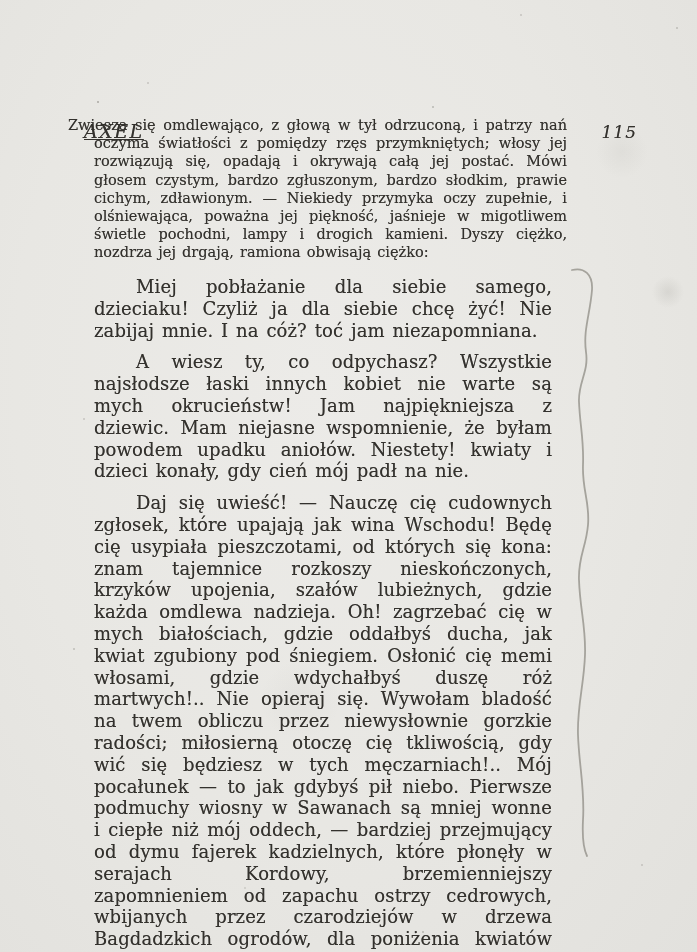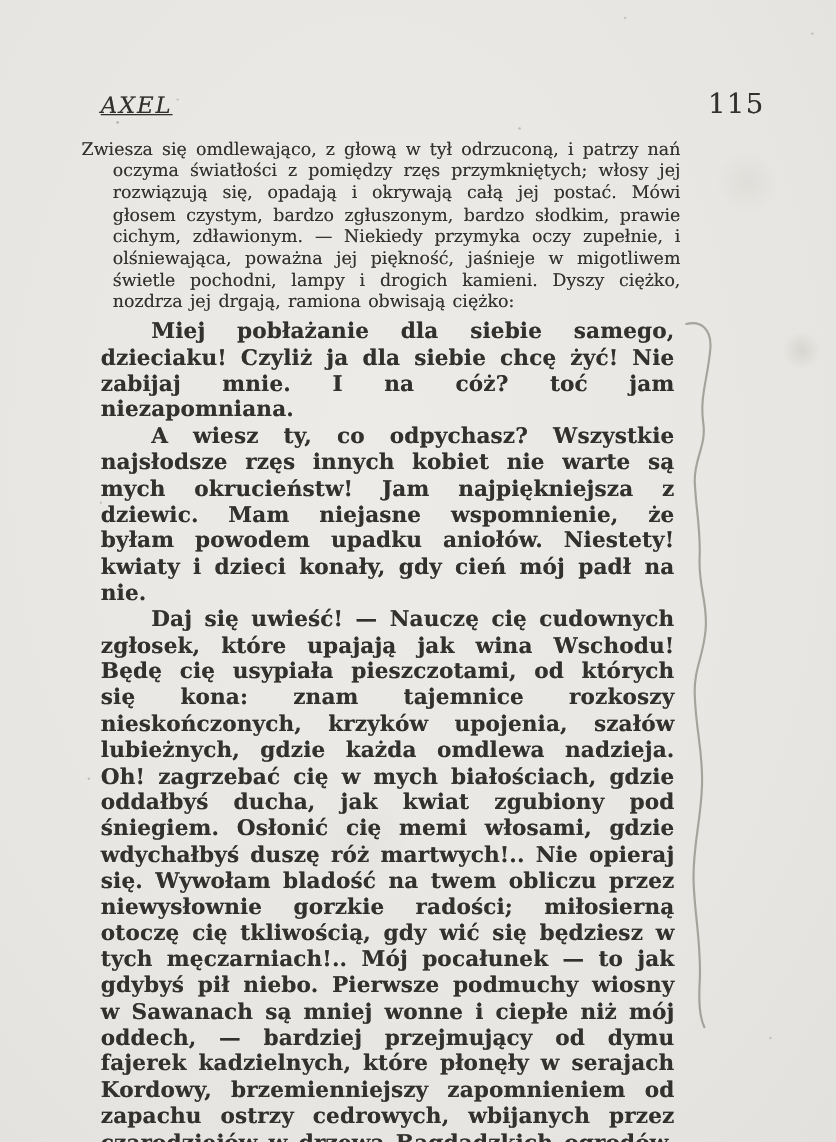--- a/index.html
+++ b/index.html
@@ -35,36 +35,36 @@
   }
   .ink { color: #33312d; text-shadow: 0 0 .5px rgba(51,49,45,.55); }
   .running-head {
     position: absolute; top: 74px; left: 84px; right: 60px;
     display: flex; justify-content: space-between; align-items: baseline;
   }
   .head-title {
     font-style: italic; font-size: 19px; letter-spacing: 1.5px; text-decoration: underline;
   }
   .head-page {
-    font-size: 23px; letter-spacing: 1px;
+    font-style: italic; font-size: 17px; letter-spacing: 1px; margin-top: 48px;
   }
   .stage-direction {
     position: absolute; top: 116px; left: 68px; width: 473px;
     font-size: 14.5px; line-height: 18.2px;
     text-align: justify;
     padding-left: 26px; text-indent: -26px; 
     word-spacing: 1.5px;
   }
   .dialogue {
     position: absolute; top: 266px; left: 84px; width: 478px;
     font-size: 18px; line-height: 21.8px;
     text-align: justify;
     word-spacing: 2px; letter-spacing: .1px;
   }
-  .dialogue p { margin: 0; text-indent: 42px; font-weight: bold; }
+  .dialogue p { margin: 10px; text-indent: 42px; }
   .margin-mark-svg {
     position: absolute; left: 0; top: 0;
     pointer-events: none;
   }
 </style>
 </head>
 <body>
 
 <div class="paper">
 
@@ -72,21 +72,21 @@
 
   <div class="running-head ink">
     <span class="head-title">AXEL</span>
     <span class="head-page">115</span>
   </div>
 
   <div class="stage-direction ink">Zwiesza się omdlewająco, z głową w tył odrzuconą, i patrzy nań oczyma światłości z pomiędzy rzęs przymkniętych; włosy jej rozwiązują się, opadają i okrywają całą jej postać. Mówi głosem czystym, bardzo zgłuszonym, bardzo słodkim, prawie cichym, zdławionym. — Niekiedy przymyka oczy zupełnie, i olśniewająca, poważna jej piękność, jaśnieje w migotliwem świetle pochodni, lampy i drogich kamieni. Dyszy ciężko, nozdrza jej drgają, ramiona obwisają ciężko:</div>
 
   <div class="dialogue ink">
     <p>Miej pobłażanie dla siebie samego, dzieciaku! Czyliż ja dla siebie chcę żyć! Nie zabijaj mnie. I na cóż? toć jam niezapomniana.</p>
-    <p>A wiesz ty, co odpychasz? Wszystkie najsłodsze rzęs innych kobiet nie warte są mych okrucieństw! Jam najpiękniejsza z dziewic. Mam niejasne wspomnienie, że byłam powodem upadku aniołów. Niestety! kwiaty i dzieci konały, gdy cień mój padł na nie.</p>
+    <p>A wiesz ty, co odpychasz? Wszystkie najsłodsze łaski innych kobiet nie warte są mych okrucieństw! Jam najpiękniejsza z dziewic. Mam niejasne wspomnienie, że byłam powodem upadku aniołów. Niestety! kwiaty i dzieci konały, gdy cień mój padł na nie.</p>
     <p>Daj się uwieść! — Nauczę cię cudownych zgłosek, które upajają jak wina Wschodu! Będę cię usypiała pieszczotami, od których się kona: znam tajemnice rozkoszy nieskończonych, krzyków upojenia, szałów lubieżnych, gdzie każda omdlewa nadzieja. Oh! zagrzebać cię w mych białościach, gdzie oddałbyś ducha, jak kwiat zgubiony pod śniegiem. Osłonić cię memi włosami, gdzie wdychałbyś duszę róż martwych!.. Nie opieraj się. Wywołam bladość na twem obliczu przez niewysłownie gorzkie radości; miłosierną otoczę cię tkliwością, gdy wić się będziesz w tych męczarniach!.. Mój pocałunek — to jak gdybyś pił niebo. Pierwsze podmuchy wiosny w Sawanach są mniej wonne i ciepłe niż mój oddech, — bardziej przejmujący od dymu fajerek kadzielnych, które płonęły w serajach Kordowy, brzemienniejszy zapomnieniem od zapachu ostrzy cedrowych, wbijanych przez czarodziejów w drzewa Bagdadzkich ogrodów, dla poniżenia kwiatów boskich. Przypomnij-że sobie, patrząc w me oczy, duszę pięknych nocy, gdy chodziłeś po dolinach, patrząc w niebo: jam jest</p>
   </div>
 
   <svg class="margin-mark-svg" width="697" height="952" viewBox="0 0 697 952">
     <path d="M 572 270
              C 584 267, 593 274, 592 290
              C 590 315, 583 330, 586 352
              C 589 372, 578 382, 579 402
              C 580 426, 584 440, 583 465
              C 582 490, 590 502, 588 525

